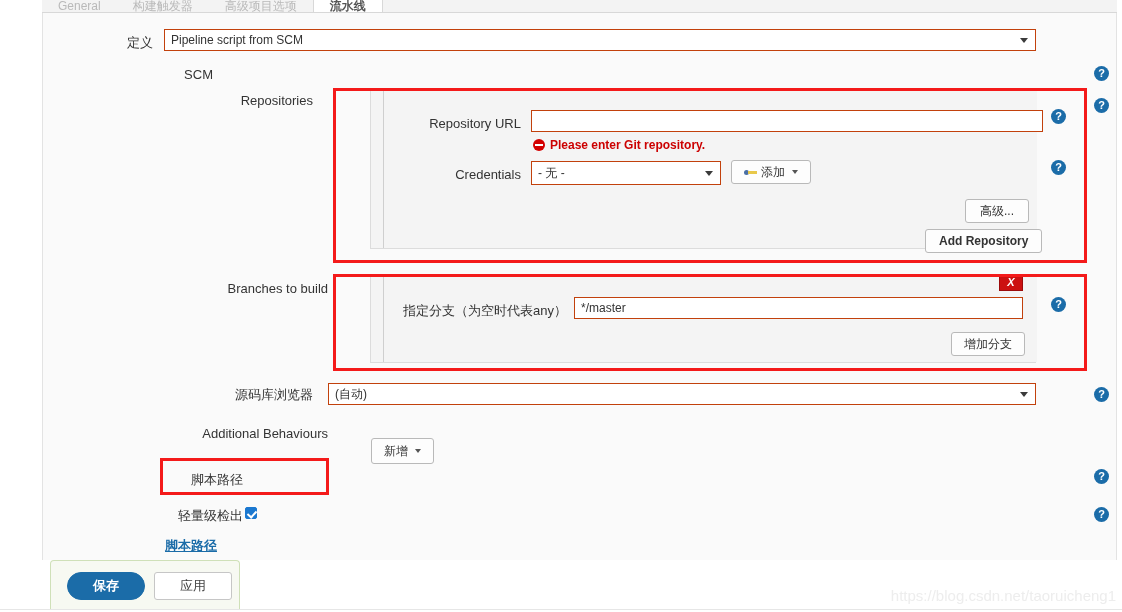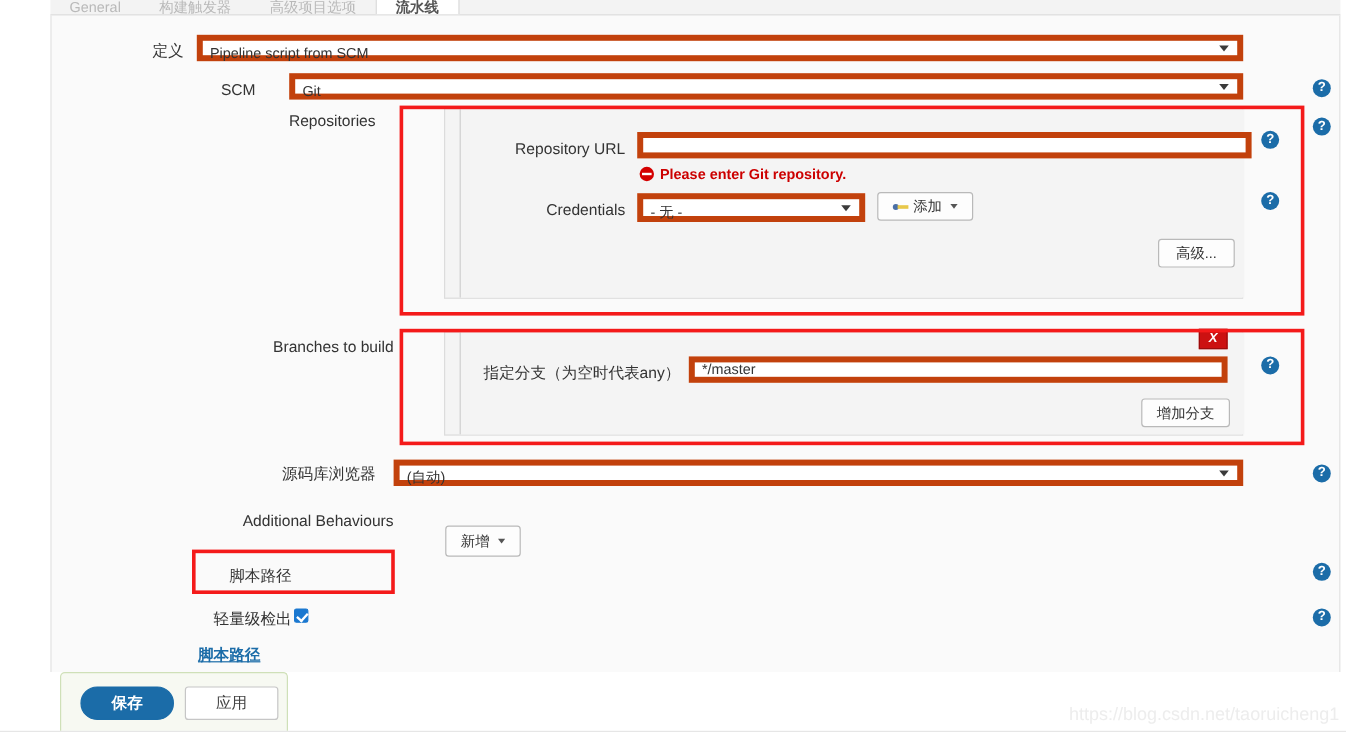--- a/index.html
+++ b/index.html
@@ -70,21 +70,21 @@
     line-height: 16px;
   }
   .lbl-cn { font-size: 13px; }
 
   
   .sel, .txt {
     font-family: "Liberation Sans", "DejaVu Sans", sans-serif;
     font-size: 12px;
     color: #333;
     background: #ffffff;
-    border: 5px solid #c2410c;
+    border: 1px solid #c2410c;
     height: 22px;
     padding: 0 6px;
     line-height: 20px;
     display: block;
     position: relative;
   }
   .sel { padding-right: 22px; }
   .sel .caret {
     position: absolute;
     right: 7px; top: 50%;
@@ -332,24 +332,20 @@
 
     <div class="row" style="left:18px; top:18px;">
       <div class="lbl lbl-cn" style="width:92px; padding-top:4px;">定义</div>
     </div>
     <div class="sel" style="position:absolute; left:121px; top:16px; width:872px;">
       <span>Pipeline script from SCM</span>
       <span class="caret"></span>
     </div>
 
     <div class="lbl" style="position:absolute; left:70px; top:54px; width:100px;">SCM</div>
-    <div class="sel" style="position:absolute; left:198px; top:48px; width:795px;">
-      <span>Git</span>
-      <span class="caret"></span>
-    </div>
 
     <div class="lbl" style="position:absolute; left:150px; top:80px; width:120px;">Repositories</div>
 
     <div class="panel" style="left:327px; top:77px; width:666px; height:159px;">
       <div class="panel-inner" style="left:12px; top:0px; width:654px; height:157px;"></div>
 
       <div class="lbl" style="position:absolute; left:40px; top:25px; width:110px;">Repository URL</div>
       <input class="txt" type="text" style="position: absolute; left: 160px; top: 19px; width: 512px;" placeholder="">
 
       <div class="err" style="left:162px; top:47px;">
@@ -365,20 +361,23 @@
       <button class="btn" style="position:absolute; left:360px; top:69px;justify-content:space-between;">
         <span class="key-ico"></span>
         <span>添加</span>
         <span class="dncaret"></span>
       </button>
 
       <button class="btn" style="position:absolute; left:594px; top:108px; padding:4px 14px;">
         <span>高级...</span>
       </button>
 
+      <button class="btn" style="position:absolute; left:554px; top:138px; padding:4px 13px; font-weight:bold;">
+        <span>Add Repository</span>
+      </button>
     </div>
 
     <div class="lbl" style="position:absolute; left:150px; top:268px; width:135px;">Branches to build</div>
 
     <div class="panel" style="left:327px; top:263px; width:666px; height:87px;">
       <div class="panel-inner" style="left:12px; top:0px; width:654px; height:85px;"></div>
 
       <div class="lbl lbl-cn" style="position:absolute; left:32px; top:26px; width:160px;">指定分支（为空时代表any）</div>
       <input class="txt" type="text" style="position: absolute; left: 203px; top: 20px; width: 449px;" value="*/master">
 

